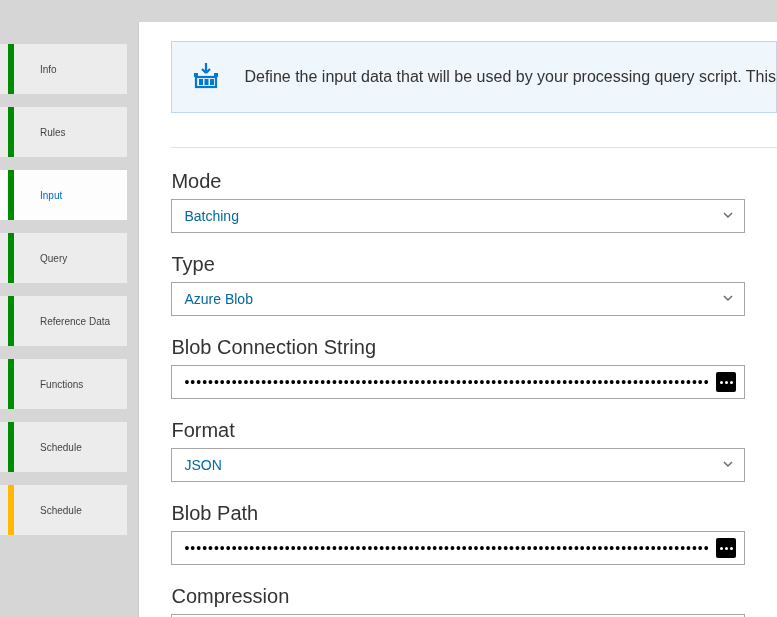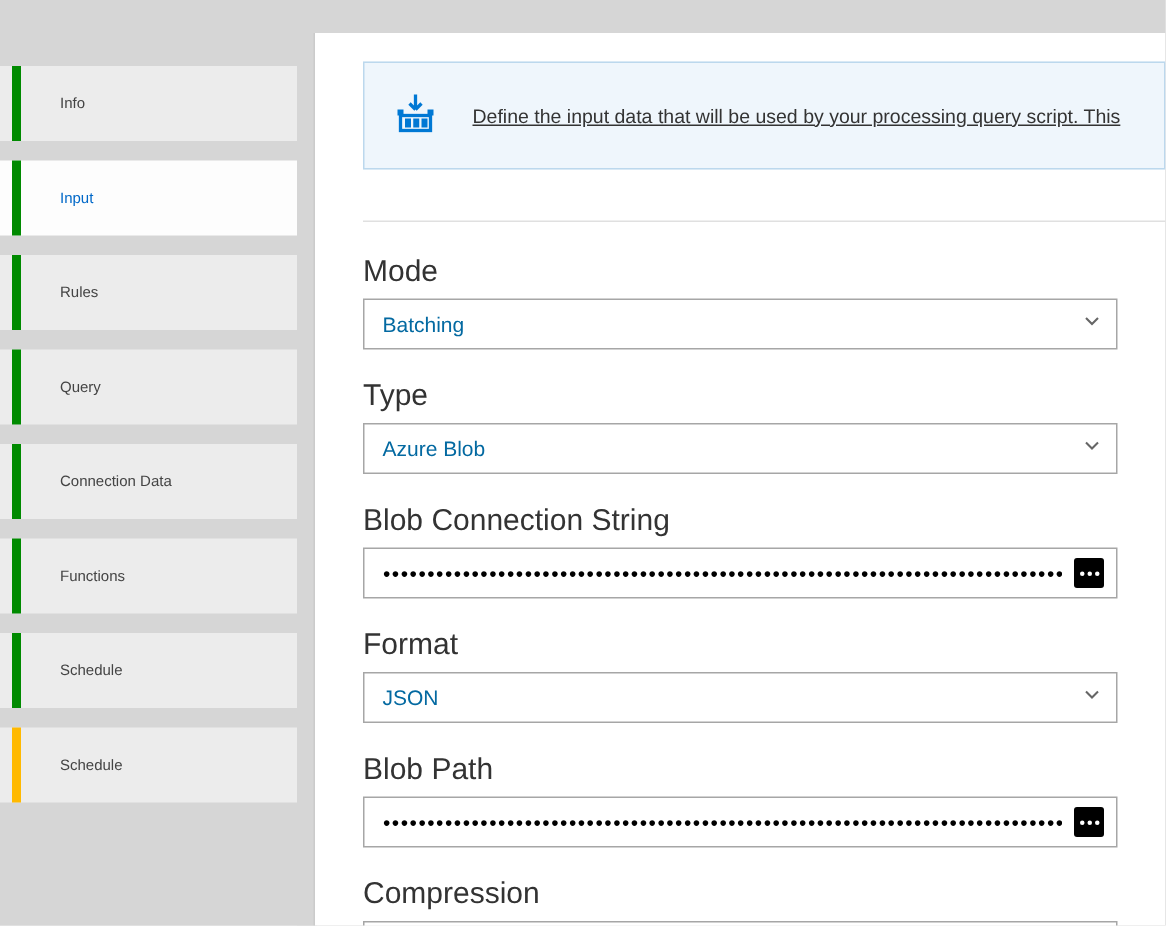--- a/index.html
+++ b/index.html
@@ -80,24 +80,23 @@
       border: 1px solid #bcd8ed;
       margin: 19px 0 0 32px;
       min-height: 72px;
       padding-left: 20px;
     }
     .banner-icon {
       margin-right: 24px;
       flex-shrink: 0;
     }
     .banner-text {
-      font-size: 13px;
+      font-size: 16px;
       color: #333;
       white-space: nowrap;
-      text-decoration: underline;
     }
     .separator {
       border: 0;
       border-top: 1px solid #e0e0e0;
       margin: 34px 0 0 32px;
     }
     .form {
       padding: 22px 32px 0 32px;
     }
     .form-field {
@@ -166,35 +165,35 @@
   </style>
 </head>
 <body>
 
 <div class="container">
   <nav class="sidebar">
     <div class="sidebar-item">
       <div class="sidebar-bar"></div>
       <span class="sidebar-label">Info</span>
     </div>
+    <div class="sidebar-item">
+      <div class="sidebar-bar"></div>
+      <span class="sidebar-label">Rules</span>
+    </div>
     <div class="sidebar-item active">
       <div class="sidebar-bar"></div>
       <span class="sidebar-label">Input</span>
     </div>
     <div class="sidebar-item">
       <div class="sidebar-bar"></div>
-      <span class="sidebar-label">Rules</span>
-    </div>
-    <div class="sidebar-item">
-      <div class="sidebar-bar"></div>
       <span class="sidebar-label">Query</span>
     </div>
     <div class="sidebar-item">
       <div class="sidebar-bar"></div>
-      <span class="sidebar-label">Connection Data</span>
+      <span class="sidebar-label">Reference Data</span>
     </div>
     <div class="sidebar-item">
       <div class="sidebar-bar"></div>
       <span class="sidebar-label">Functions</span>
     </div>
     <div class="sidebar-item">
       <div class="sidebar-bar"></div>
       <span class="sidebar-label">Schedule</span>
     </div>
     <div class="sidebar-item">

